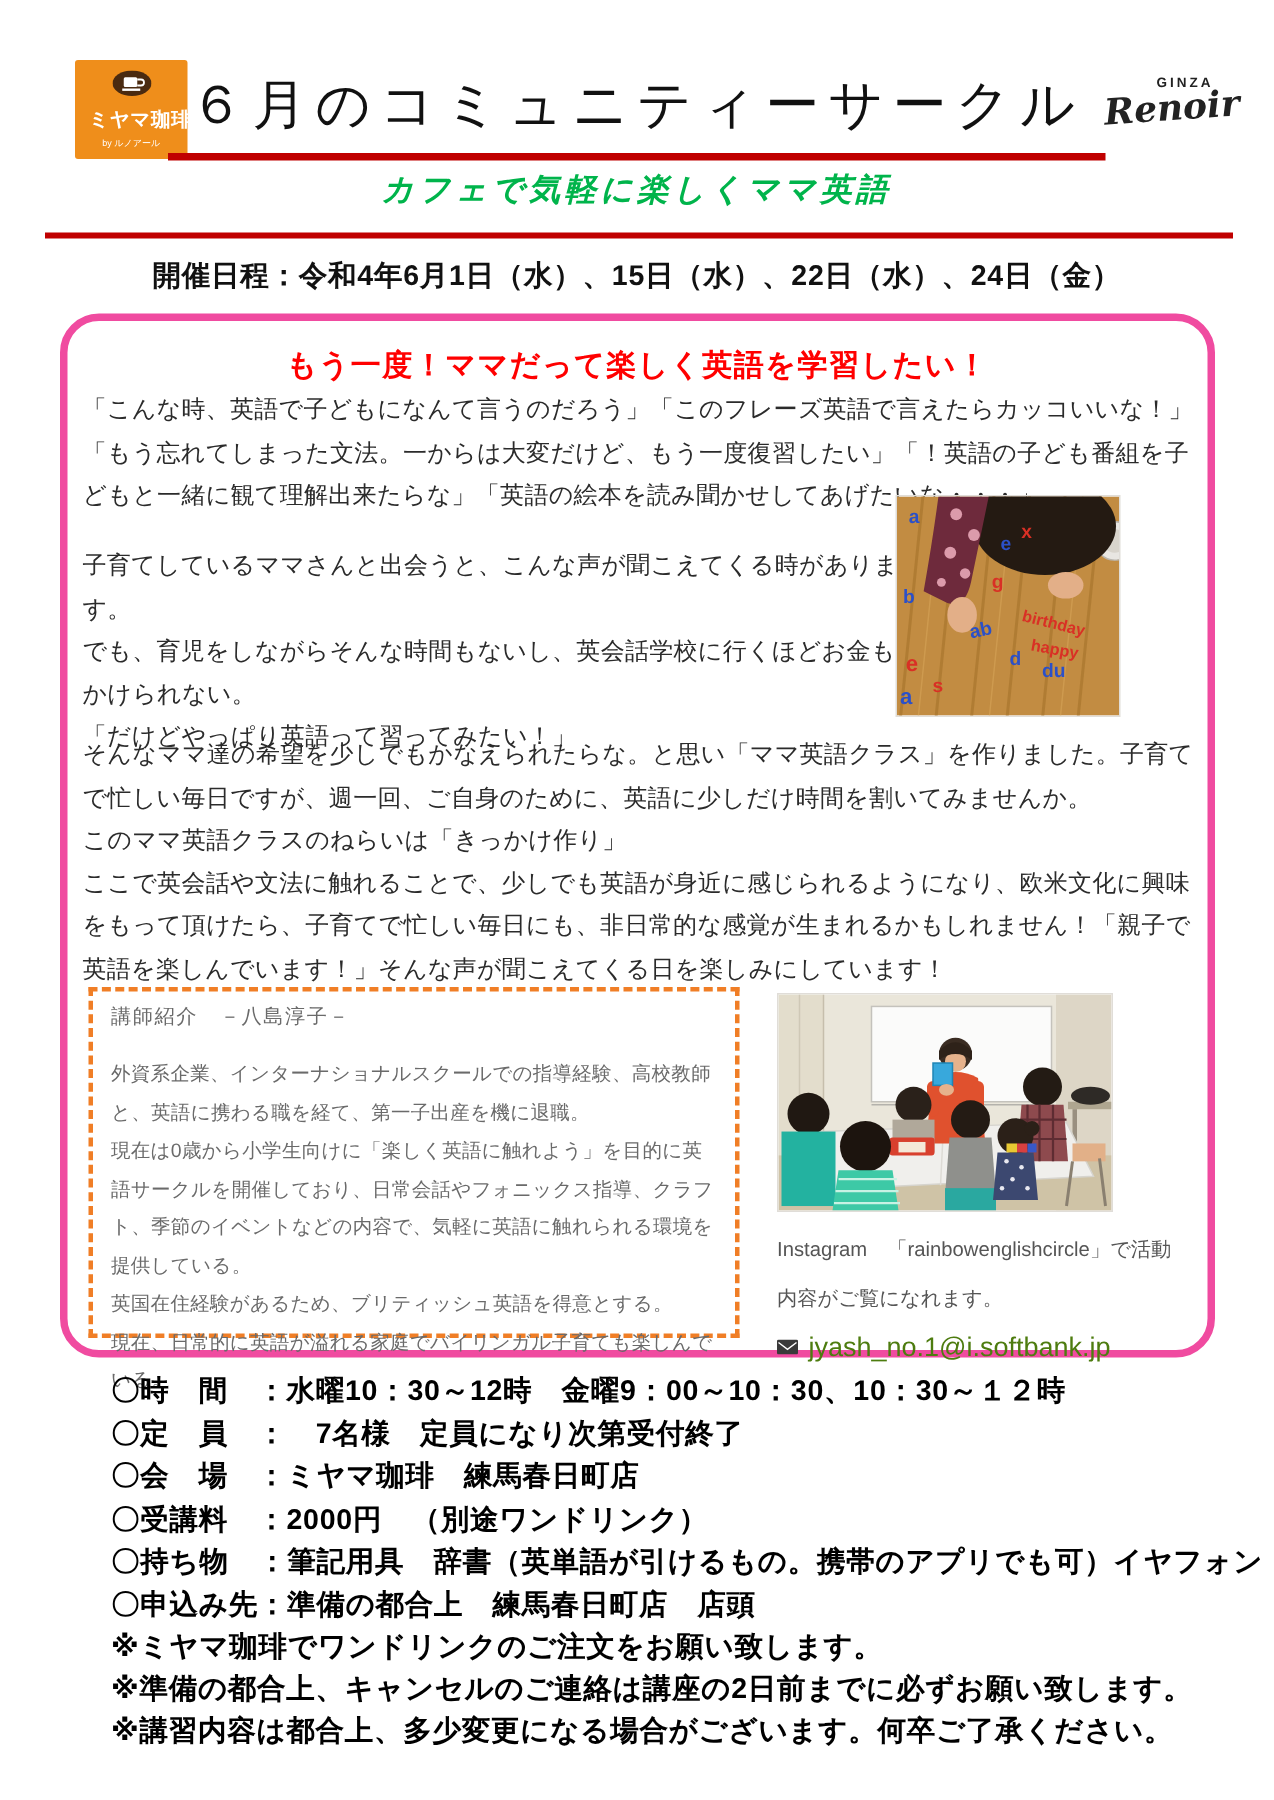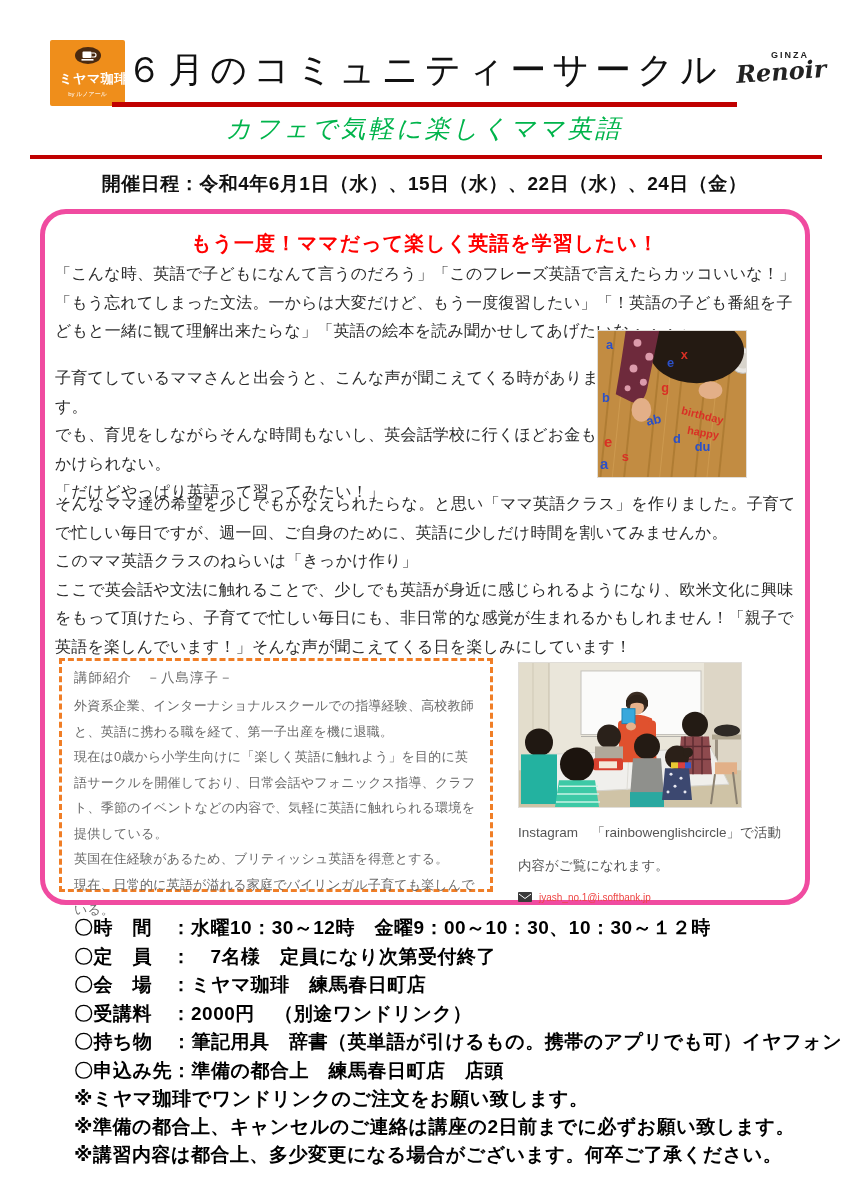--- a/index.html
+++ b/index.html
@@ -20,21 +20,21 @@
     border-bottom:5px solid #C00000;padding:0 14px 7px 14px;white-space:nowrap;
   }
   .brand{position:absolute;left:736px;top:50px;width:90px;text-align:center;color:#222;}
   .brand-top{font-size:9px;letter-spacing:2px;font-weight:bold;margin-left:18px;}
   .brand-name{
     font-family:"DejaVu Serif","Liberation Serif",serif;font-style:italic;font-weight:bold;
     font-size:24px;transform:rotate(-4deg);margin-top:-3px;
   }
   .subtitle-row{position:absolute;left:0;right:0;top:112px;text-align:center;}
   .subtitle-text{
-    display:inline-block;font-size:25px;font-weight:normal;font-style:italic;color:#00B44B;
+    display:inline-block;font-size:21px;font-weight:bold;font-style:italic;color:#00B44B;
     letter-spacing:3px;white-space:nowrap;
   }
   .red-rule{position:absolute;left:30px;top:155px;width:792px;height:4px;background:#C00000;}
   .schedule-row{position:absolute;left:0;right:0;top:171px;text-align:center;}
   .schedule-text{font-size:19px;font-weight:bold;color:#111;white-space:nowrap;letter-spacing:0.5px;}
 
   
   .pink-box{
     position:absolute;left:40px;top:209px;width:760px;height:686px;
     border:5px solid #F04BA0;border-radius:26px;background:#fff;
@@ -49,30 +49,30 @@
   .para3{position:absolute;left:10px;right:8px;top:276px;}
   .photo-child{
     position:absolute;left:552px;top:116px;width:150px;height:148px;
     border:1px solid #e0ddd8;box-sizing:border-box;
   }
   .photo-child svg,.photo-class svg{display:block;width:100%;height:100%;}
   .dashed-box{
     position:absolute;left:14px;top:444px;width:404px;height:212px;
     border:3px dashed #F07E26;padding:8px 12px;color:#6a6a6a;
   }
-  .instructor-title{font-size:13.5px;margin-bottom:6px;letter-spacing:1px;}
+  .instructor-title{font-size:13.5px;margin-bottom:16px;letter-spacing:1px;}
   .instructor-body{font-size:13px;line-height:25.5px;white-space:pre-line;letter-spacing:0.2px;}
   .photo-class{
     position:absolute;left:473px;top:448px;width:224px;height:146px;
     border:1px solid #e0ddd8;box-sizing:border-box;
   }
   .contact{position:absolute;left:473px;top:602px;width:270px;color:#555;}
   .contact-instagram{font-size:13.5px;line-height:33px;white-space:pre-line;}
   .contact-email-row{display:flex;align-items:center;gap:7px;margin-top:6px;}
-  .contact-email{font-size:10px;color:#ef4444;}
+  .contact-email{font-size:18px;color:#4d7c0f;}
 
   
   .details{position:absolute;left:74px;top:914px;right:20px;color:#000000;}
   .detail-item{font-size:19px;font-weight:bold;line-height:28.5px;white-space:nowrap;letter-spacing:0.5px;}
   .detail-note{font-size:19px;font-weight:bold;line-height:28px;white-space:nowrap;letter-spacing:0.5px;}
 </style>
 </head>
 <body>
 
 <div class="page">

